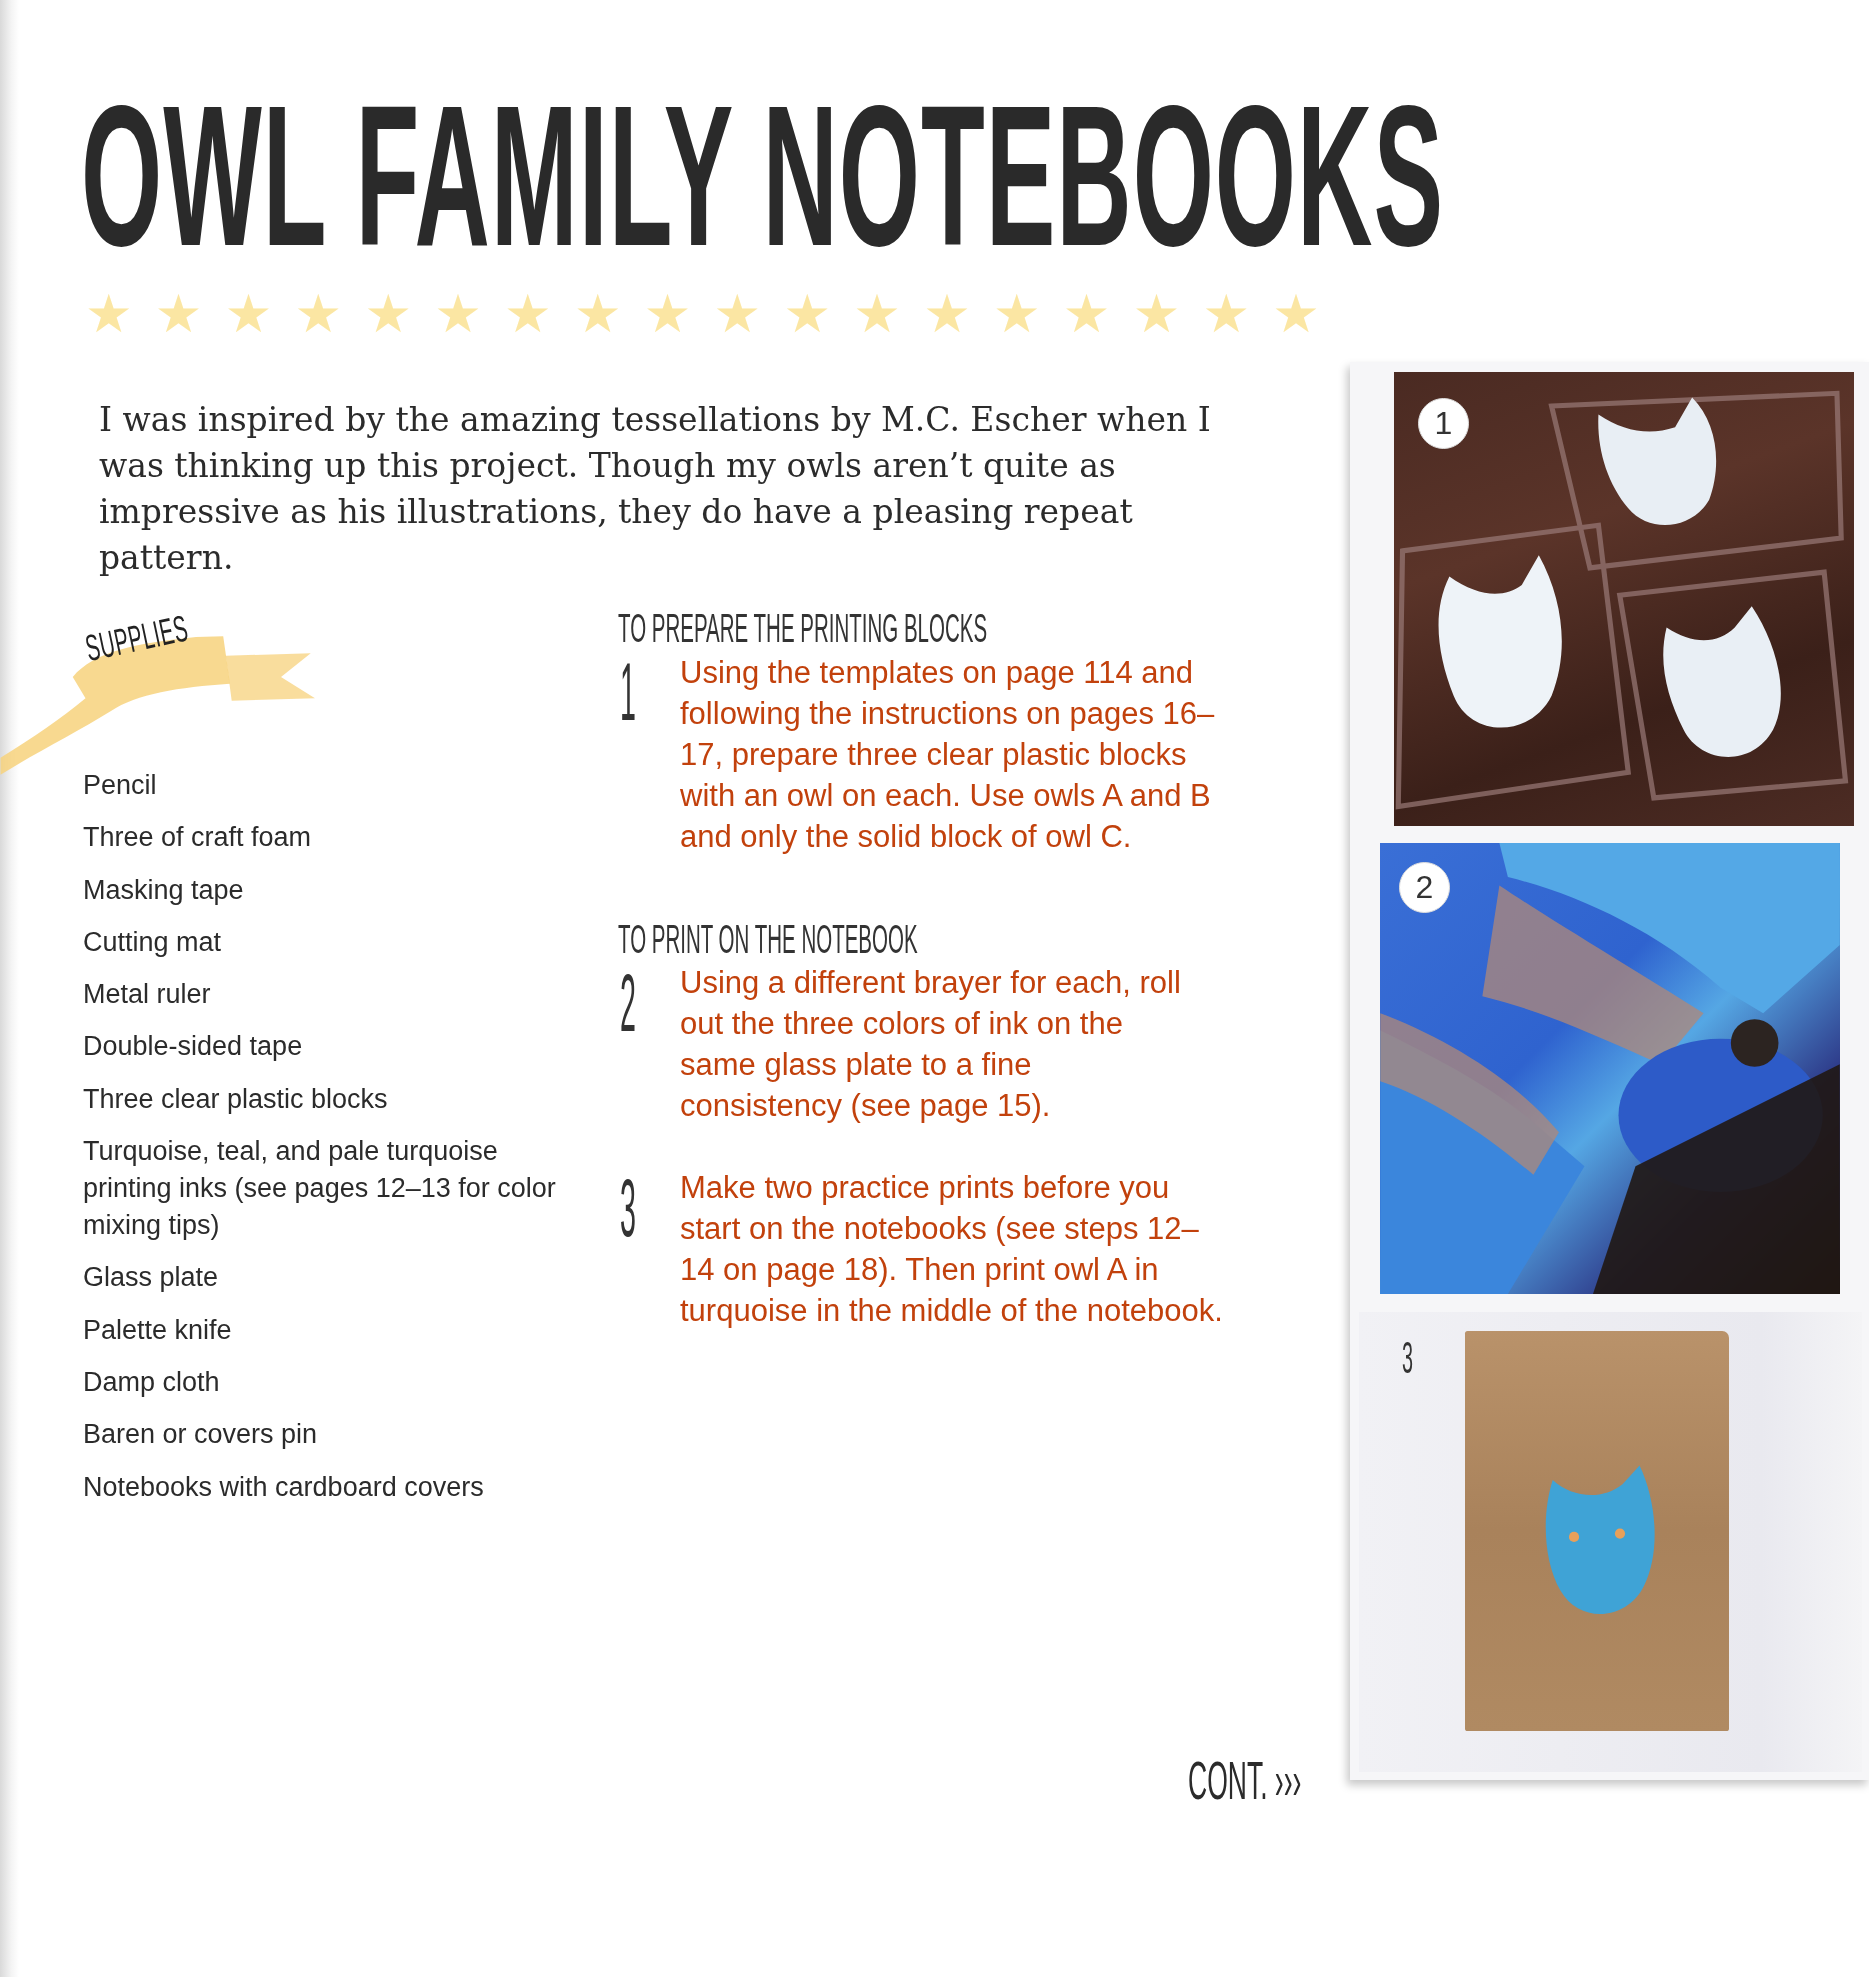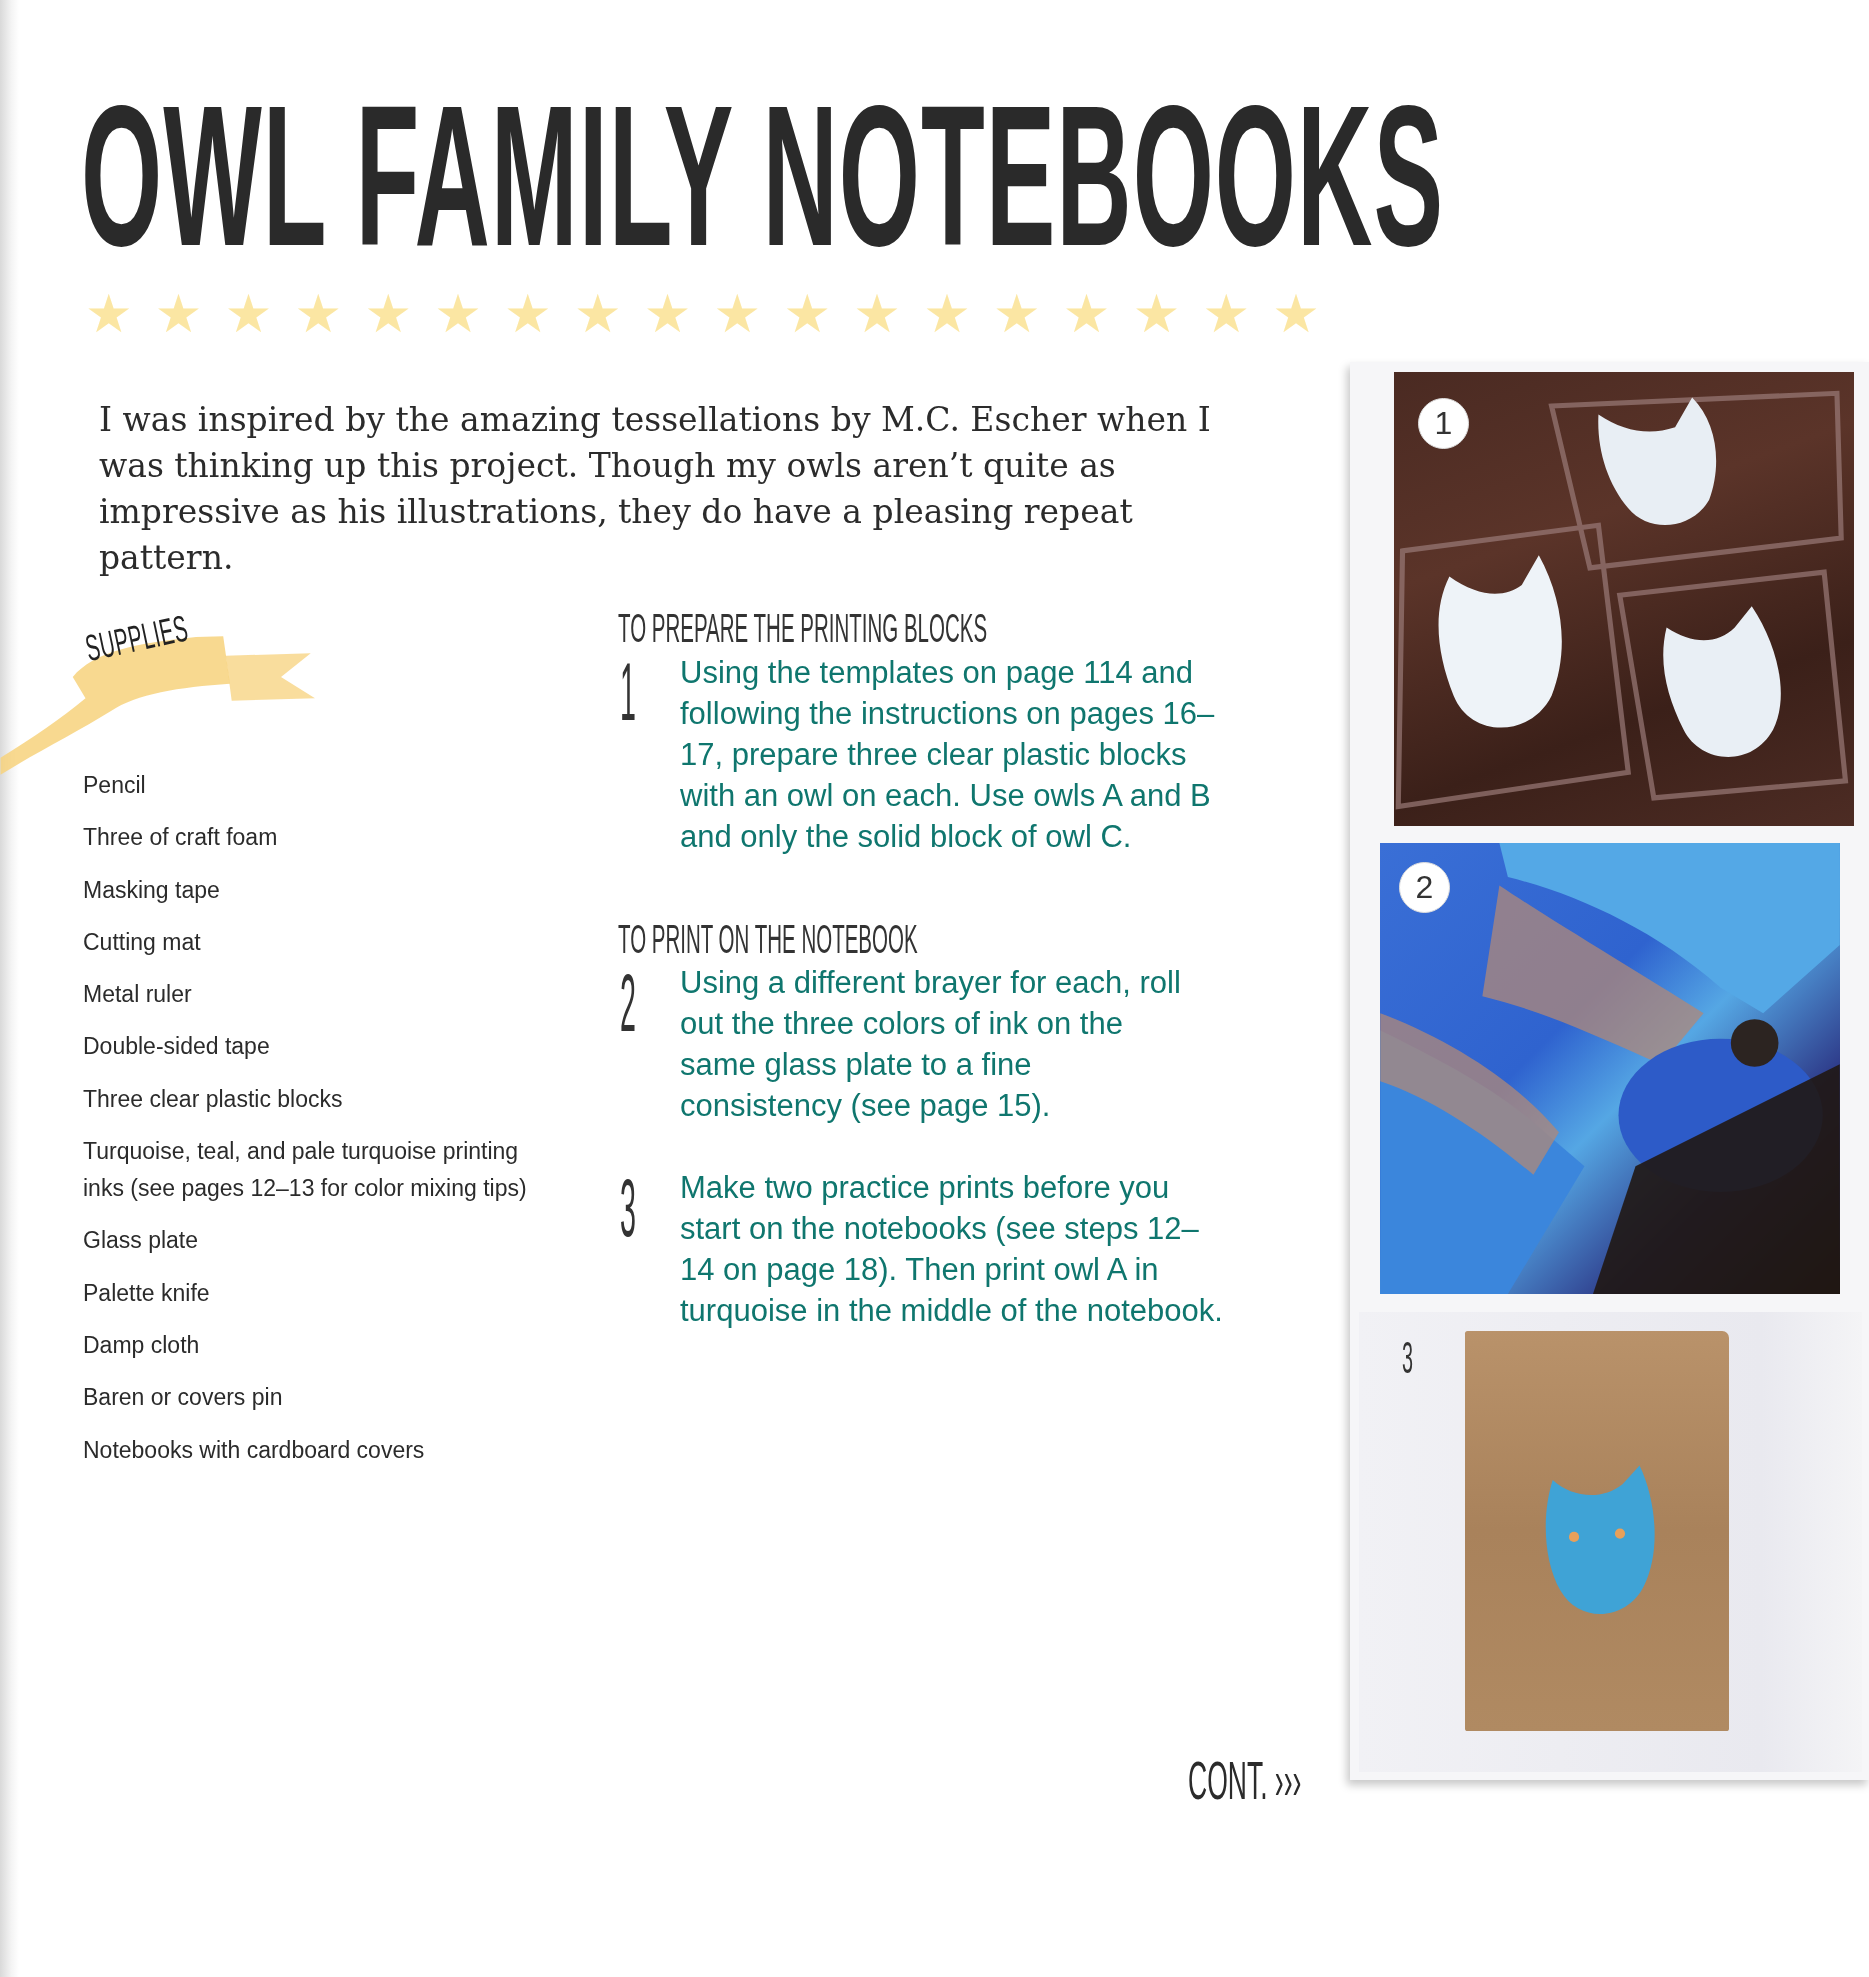--- a/index.html
+++ b/index.html
@@ -35,36 +35,36 @@
   .banner { position:absolute; left:0; top:609px; width:324px; height:170px; }
   .banner-label {
     position:absolute; left:82px; top:629px;
     font-family:"Liberation Sans", sans-serif; font-size:37px; color:#222;
     transform:rotate(-12deg) scaleX(0.55); transform-origin:left top;
     letter-spacing:0.9px; white-space:nowrap;
   }
 
   .supplies { position:absolute; left:83px; top:767px; width:477px; margin:0; padding:0; list-style:none; }
   .supplies li {
-    font-size:23px; line-height:37px; color:#2b2b2b; margin:0 0 15.3px 0;
+    font-size:27px; line-height:37px; color:#2b2b2b; margin:0 0 15.3px 0;
   }
   .supplies li.multi { line-height:37px; }
 
   .col2 { position:absolute; left:618px; top:606px; width:613px; }
   .sec-head {
     font-family:"Liberation Sans", sans-serif; font-size:41px; color:#333;
     white-space:nowrap; transform:scaleX(0.5); transform-origin:left top;
     height:44px; line-height:44px; font-weight:normal; margin:0;
   }
   .step { position:relative; padding-left:62px; }
   .step-num {
     position:absolute; left:1.7px; top:3.4px; font-size:82px; line-height:73px;
     color:#333; transform:scaleX(0.35); transform-origin:left top;
   }
-  .step-text { font-size:31px; line-height:41px; color:#0f766e; margin:0; }
+  .step-text { font-size:31px; line-height:41px; color:#c2410c; margin:0; }
 
   .cont {
     position:absolute; left:1188px; top:1750px; font-size:53px; color:#2b2b2b;
     white-space:nowrap; transform:scaleX(0.5); transform-origin:left top;
   }
 
   .photo-card {
     position:absolute; left:1350px; top:362px; width:520px; height:1418px;
     background:#f6f6f8; box-shadow:-3.4px 5.1px 8.5px rgba(0,0,0,0.22);
   }

